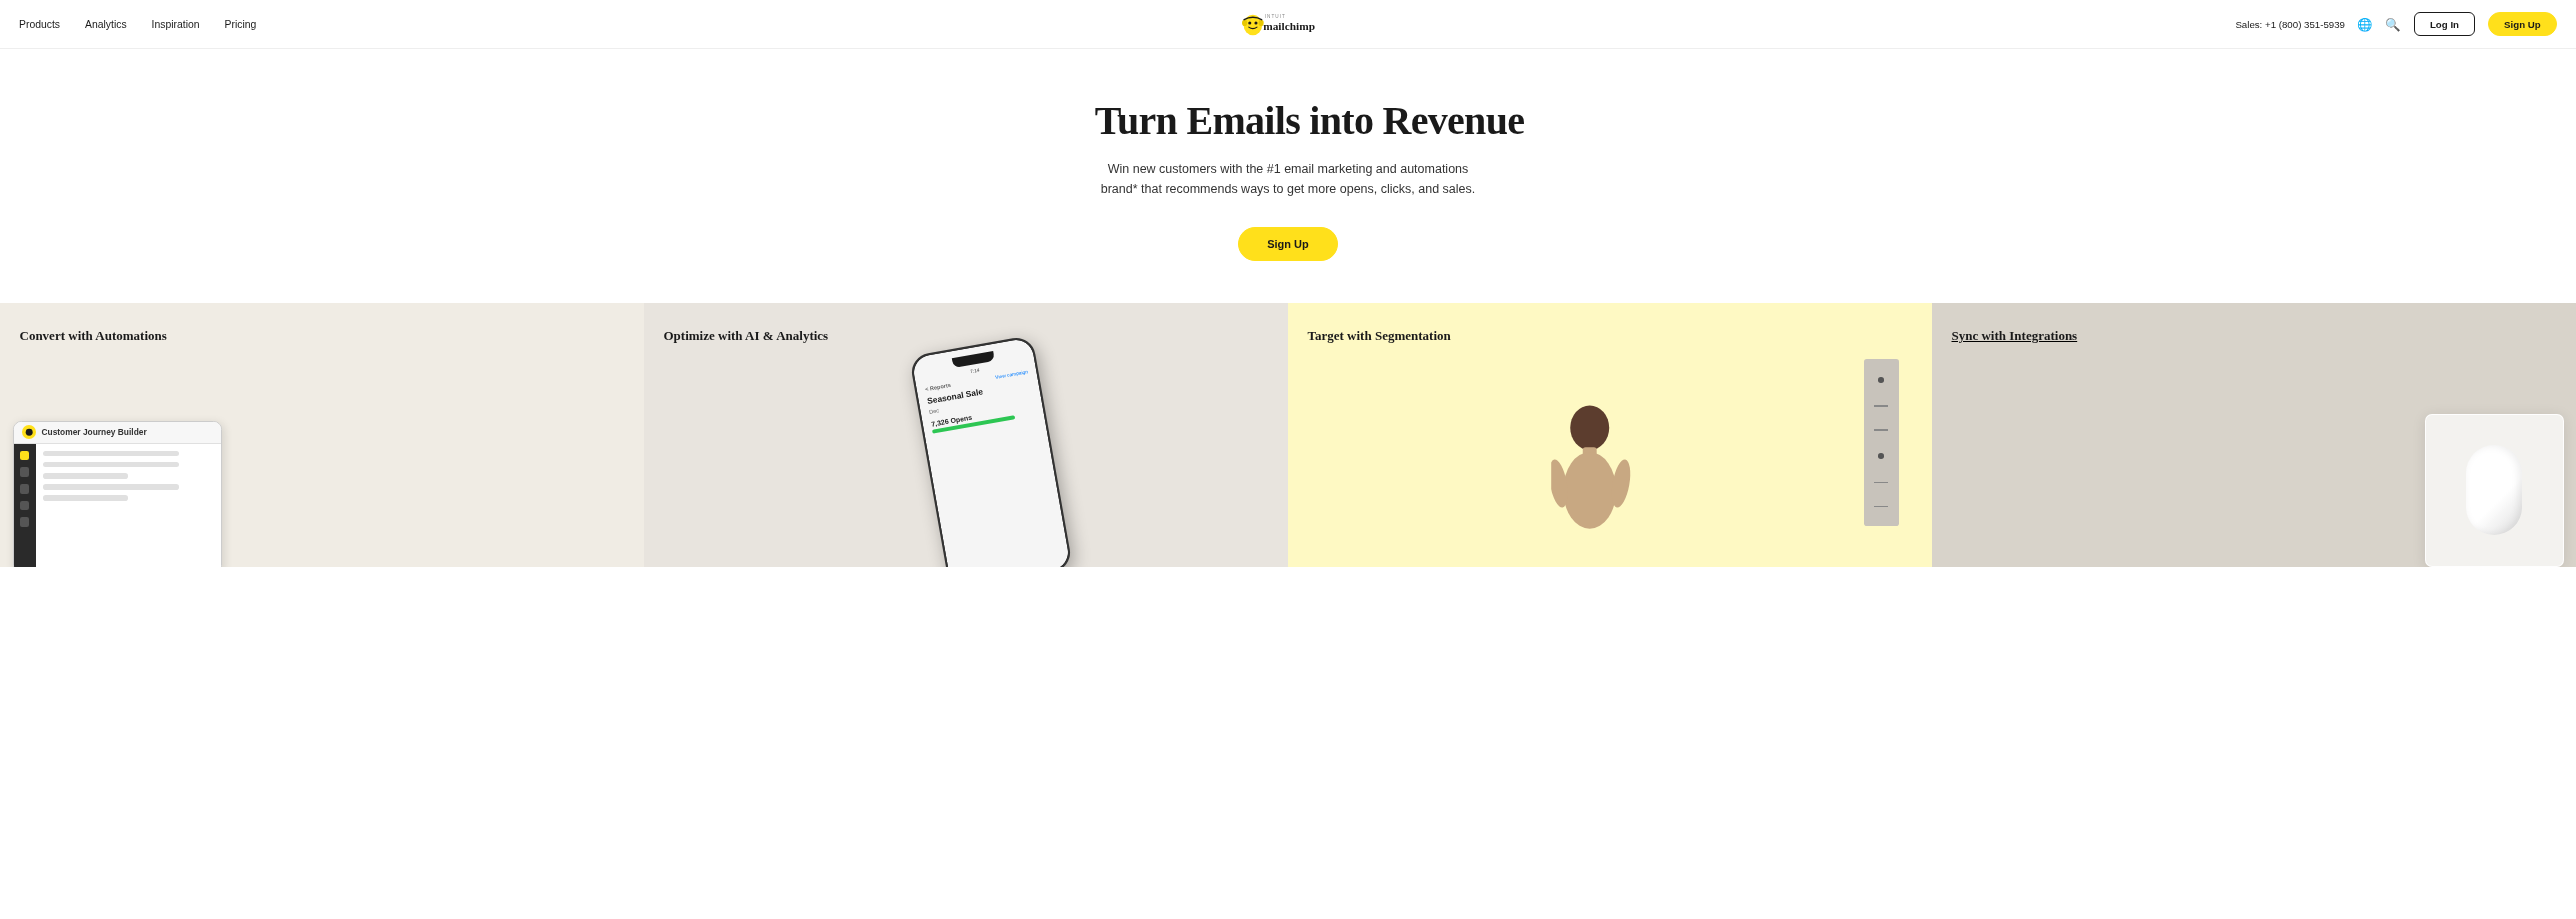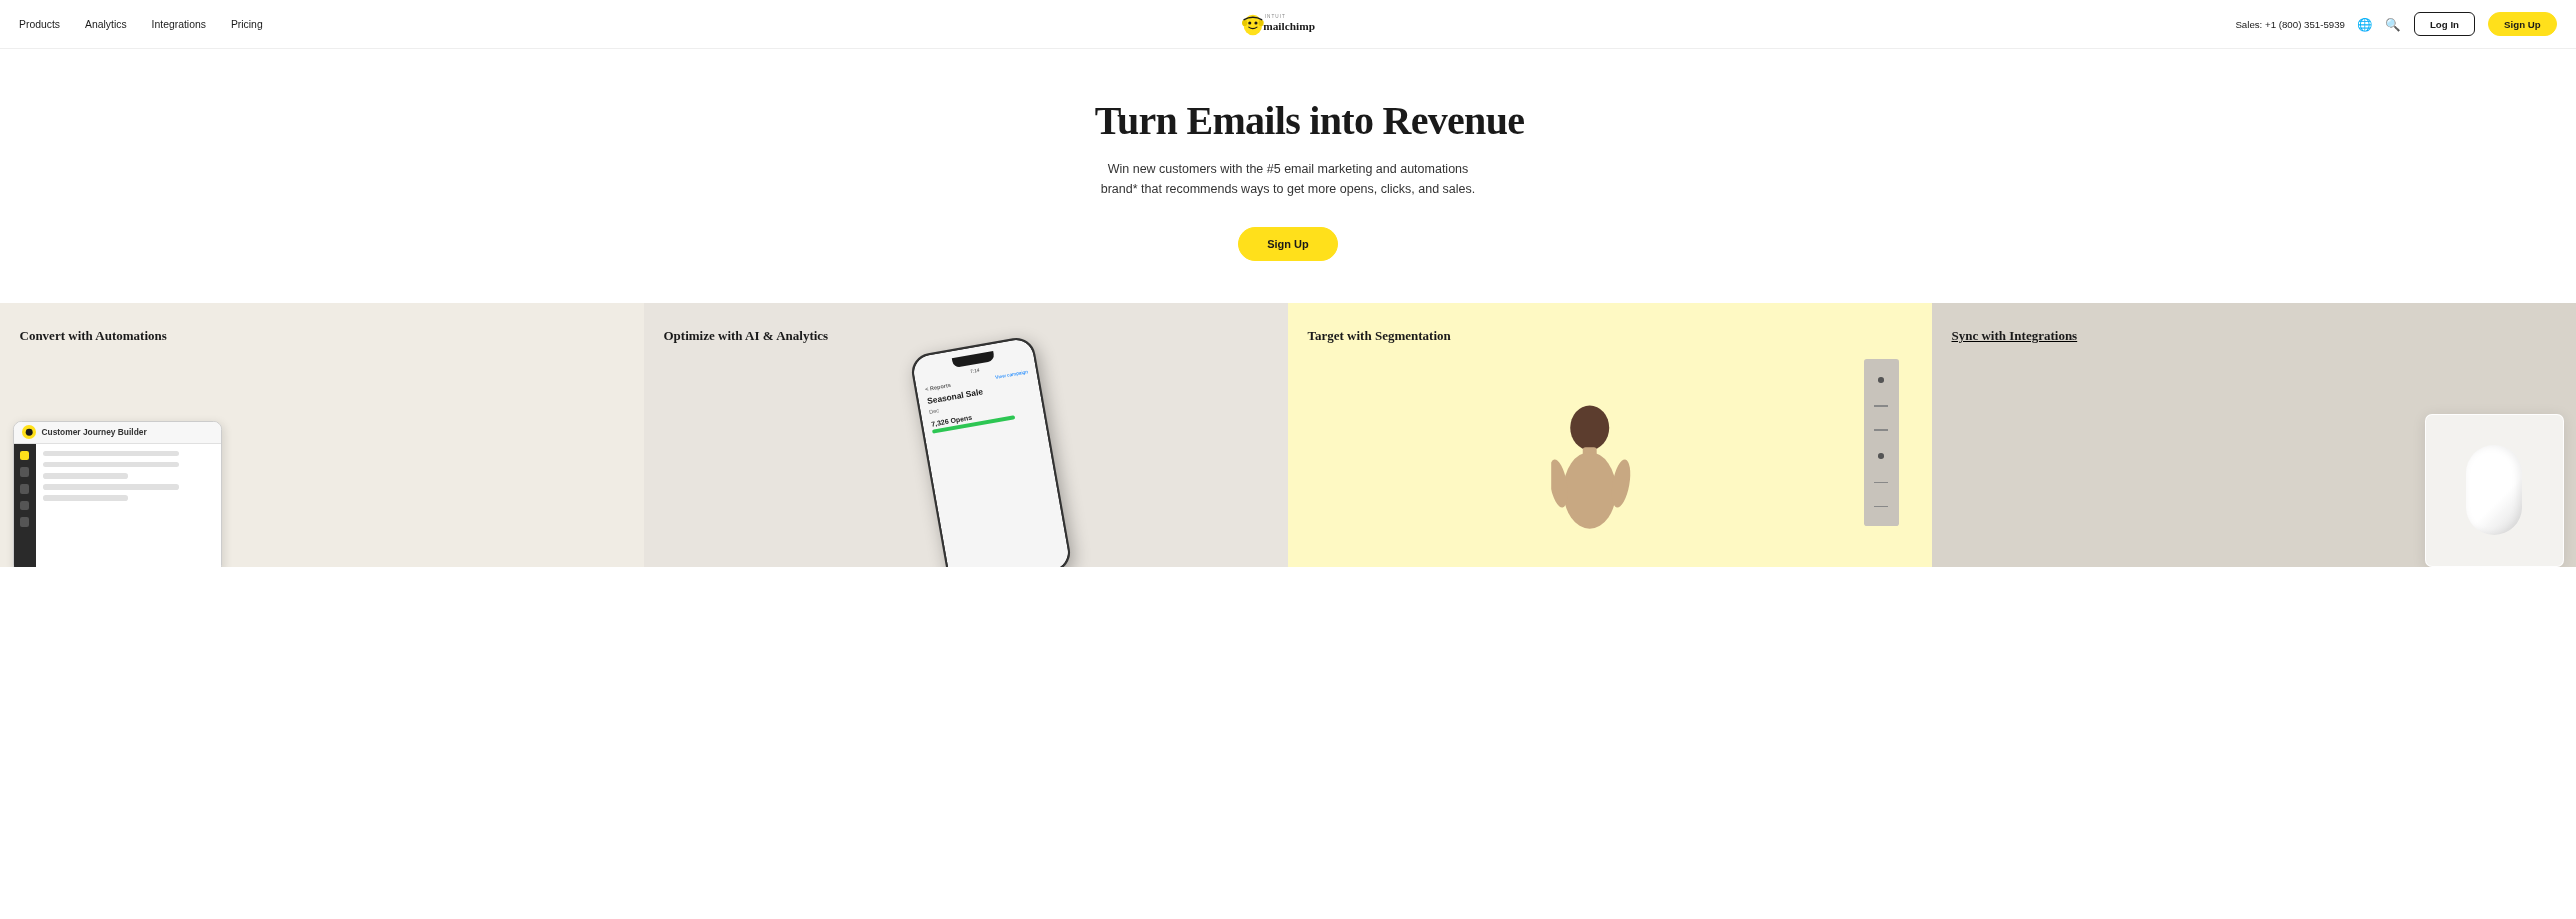--- a/index.html
+++ b/index.html
@@ -438,21 +438,21 @@
       margin-bottom: 4.2px;
     }
   </style>
 </head>
 <body>
 
 <nav>
   <div class="nav-left">
     <a>Products</a>
     <a>Analytics</a>
-    <a>Integrations</a>
+    <a>Inspiration</a>
     <a>Pricing</a>
   </div>
 
   <div class="nav-logo">
     <svg viewBox="0 0 200 60" xmlns="http://www.w3.org/2000/svg" height="31">
 
       <g transform="translate(10, 5)">
 
         <ellipse cx="22" cy="26" rx="18" ry="20" fill="#ffe01b"></ellipse>
 
@@ -477,21 +477,21 @@
     <span class="nav-phone">Sales: +1 (800) 351-5939</span>
     <span class="nav-icon">🌐</span>
     <span class="nav-icon">🔍</span>
     <button class="btn-login">Log In</button>
     <button class="btn-signup-nav">Sign Up</button>
   </div>
 </nav>
 
 <section class="hero">
   <h1>Turn Emails into Revenue</h1>
-  <p>Win new customers with the #5 email marketing and automations brand* that recommends ways to get more opens, clicks, and sales.</p>
+  <p>Win new customers with the #1 email marketing and automations brand* that recommends ways to get more opens, clicks, and sales.</p>
   <button class="btn-signup-hero">Sign Up</button>
 </section>
 
 <div class="feature-strip">
 
   <div class="feature-card">
     <div class="feature-title">Convert with Automations</div>
     <div class="card-visual">
       <div class="tablet-mock">
         <div class="tablet-mock-header">

